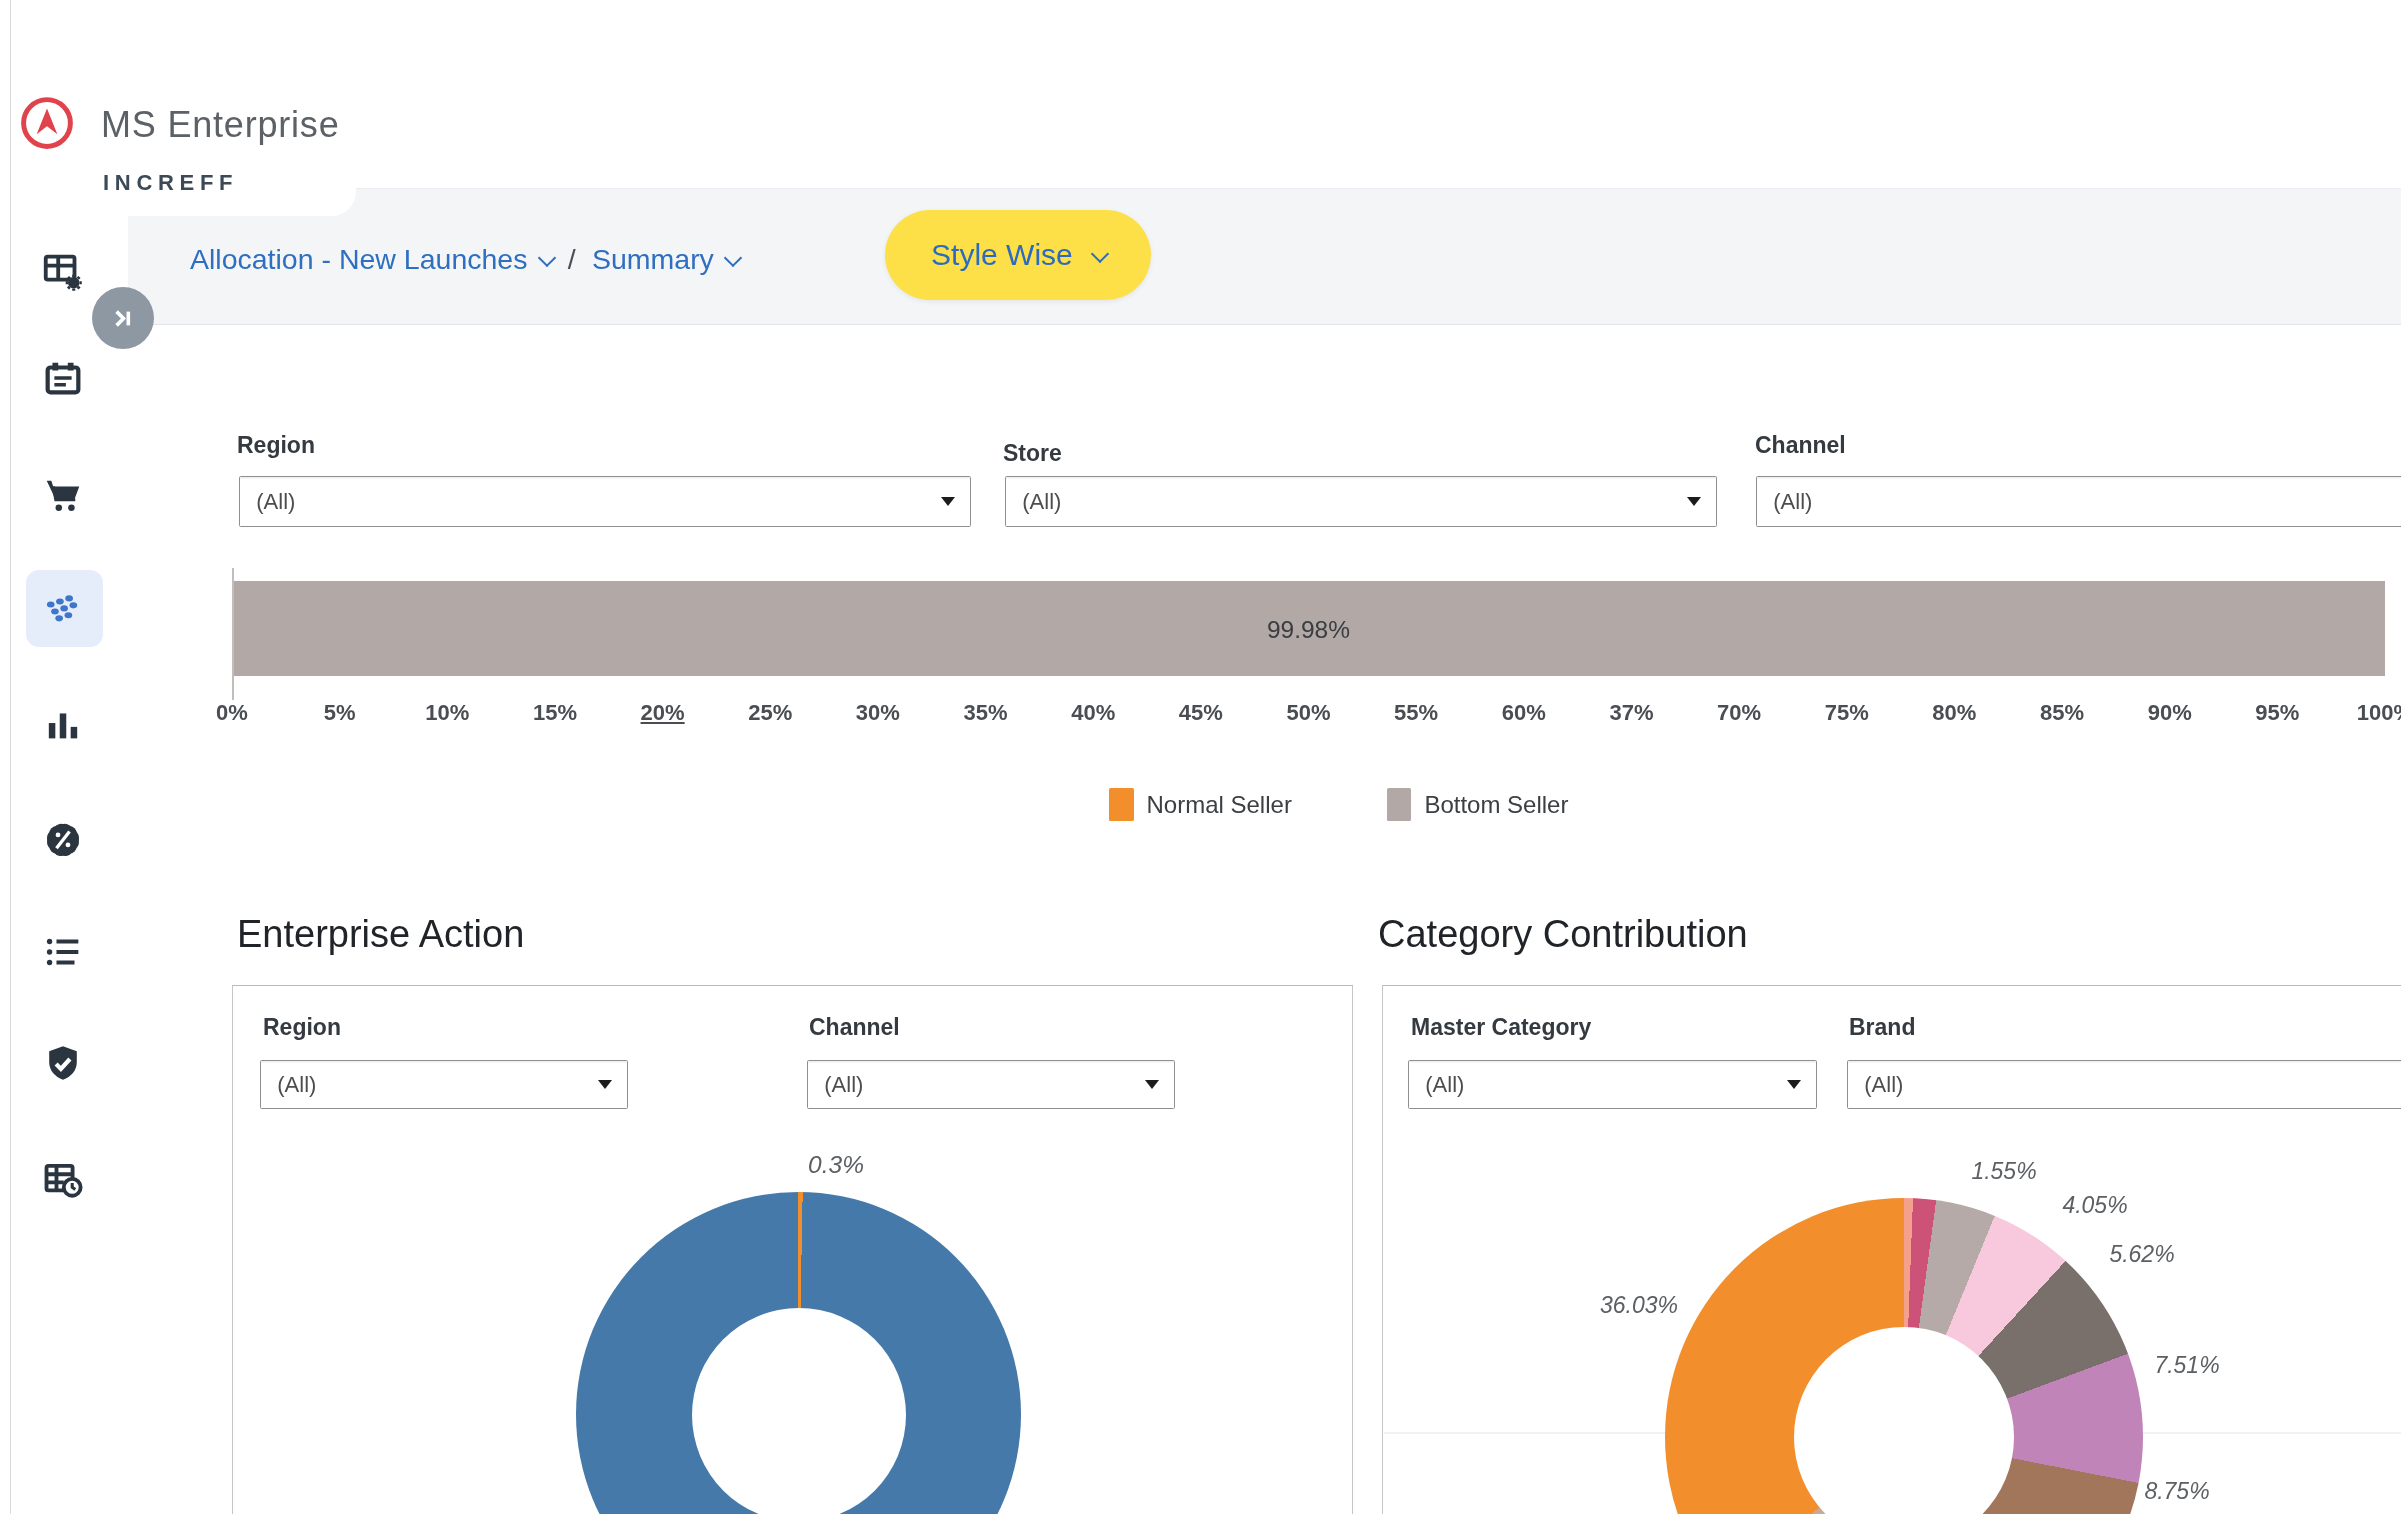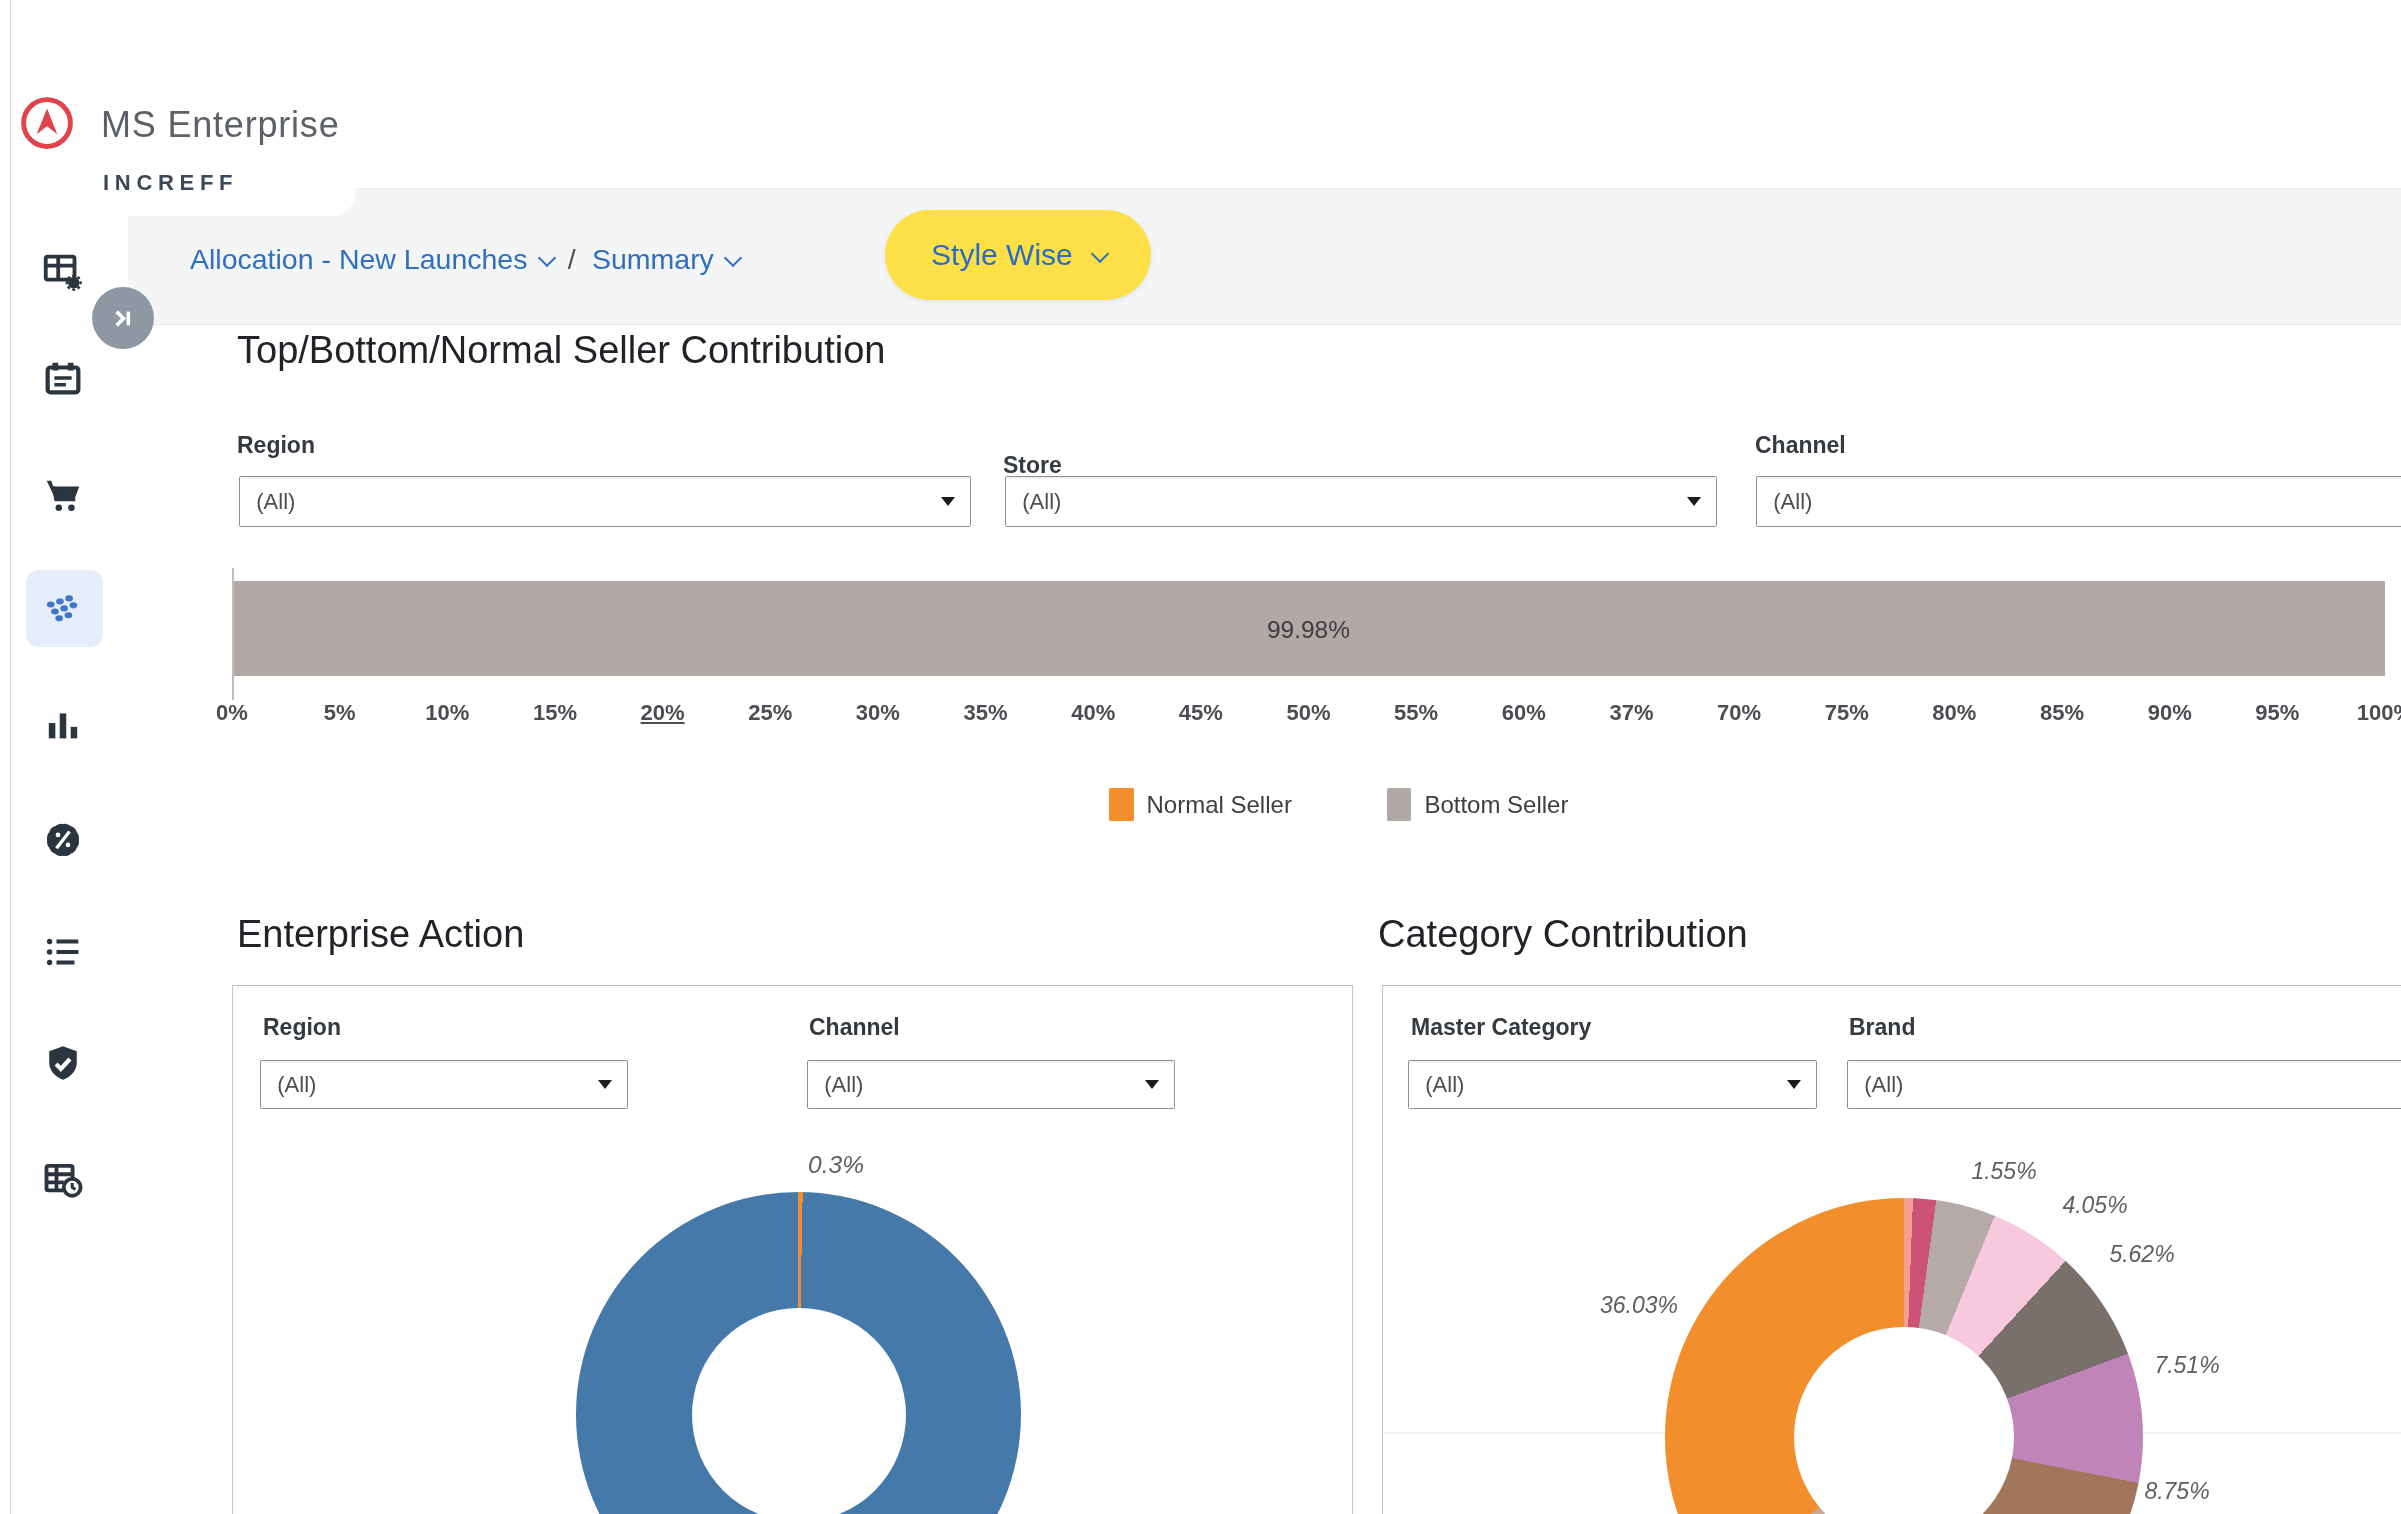--- a/index.html
+++ b/index.html
@@ -196,29 +196,28 @@
     </div>
   </div>
 
   <div class="collapse-btn">
     <svg width="33" height="33" viewBox="0 0 24 24" fill="none" stroke="#fff" stroke-width="2.6">
       <path d="M7 7l5 5-5 5"></path>
         <path d="M15.5 7v10"></path>
     </svg>
   </div>
 
-  <div class="h1" style="left:237px;top:329px">Top/Bottom/Normal Seller Contribution</div>
 
   <div class="flabel" style="left:237px;top:432px">Region</div>
   <div class="select" style="left:239px;top:476px;width:732px">
     <span>(All)</span>
     <span class="caret"></span>
   </div>
 
-  <div class="flabel" style="left:1003px;top:452px">Store</div>
+  <div class="flabel" style="left:1003px;top:440px">Store</div>
   <div class="select" style="left:1005px;top:476px;width:712px">
     <span>(All)</span>
     <span class="caret"></span>
   </div>
 
   <div class="flabel" style="left:1755px;top:432px">Channel</div>
   <div class="select" style="left:1756px;top:476px;width:693px">
     <span>(All)</span>
 
   </div>

